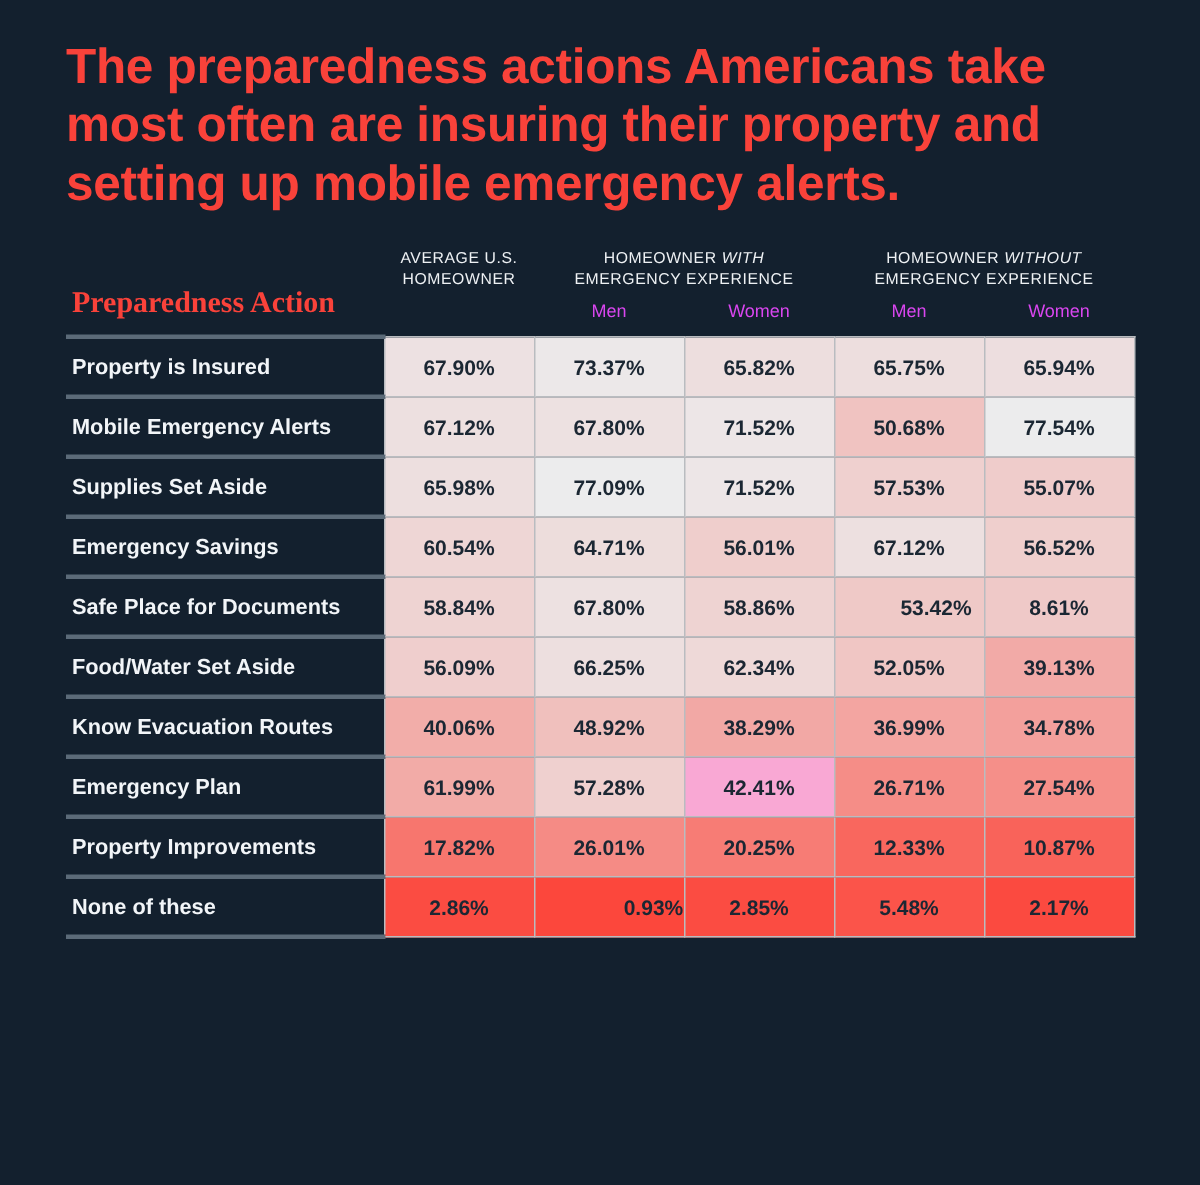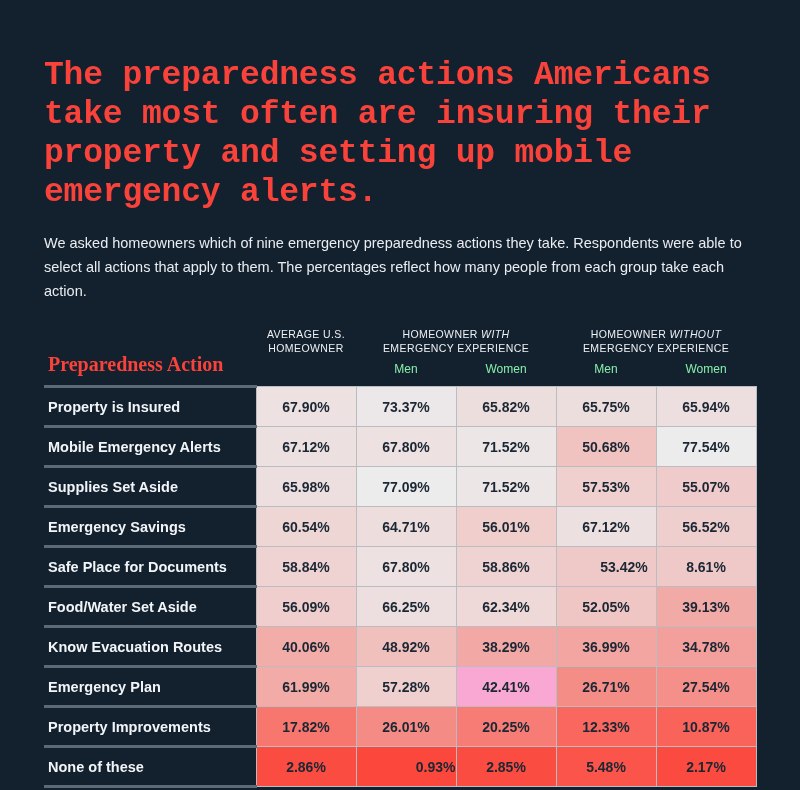--- a/index.html
+++ b/index.html
@@ -16,22 +16,22 @@
     position: relative;
     width: 800px;
     height: 790px;
     background: #13202e;
     padding: 0 44px;
     overflow: hidden;
   }
 
   
   .headline {
-    padding-top: 56px;
-    font-family: Liberation Mono, monospace;
+    padding-top: 24px;
+    font-family: Liberation Sans, sans-serif;
     font-weight: bold;
     font-size: 33px;
     line-height: 39px;
     color: #f9423a;
     letter-spacing: -0.2px;
     max-width: 700px;
   }
 
   .subhead {
     margin-top: 19px;
@@ -75,21 +75,21 @@
     vertical-align: bottom;
     padding: 0 2px 3px 2px;
     background: transparent;
     text-transform: uppercase;
   }
   .hdr-group em { font-style: italic; }
 
   .hdr-sub {
     font-size: 12px;
     line-height: 15px;
-    color: #86efac;
+    color: #d946ef;
     font-weight: normal;
     text-align: center;
     vertical-align: bottom;
     padding: 4px 2px 9px 2px;
     background: transparent;
   }
 
   
   .label-cell {
     background: #13202e;
@@ -120,21 +120,20 @@
 
   .pct { display: inline-block; }
 </style>
 </head>
 <body>
 
 <div class="page">
 
   <h1 class="headline">The preparedness actions Americans take most often are insuring their property and setting up mobile emergency alerts.</h1>
 
-  <p class="subhead">We asked homeowners which of nine emergency preparedness actions they take. Respondents were able to select all actions that apply to them. The percentages reflect how many people from each group take each action.</p>
 
   <table class="table">
     <colgroup>
       <col class="c-label">
       <col class="c-data">
         <col class="c-data">
         <col class="c-data">
         <col class="c-data">
         <col class="c-data">
     </colgroup>

